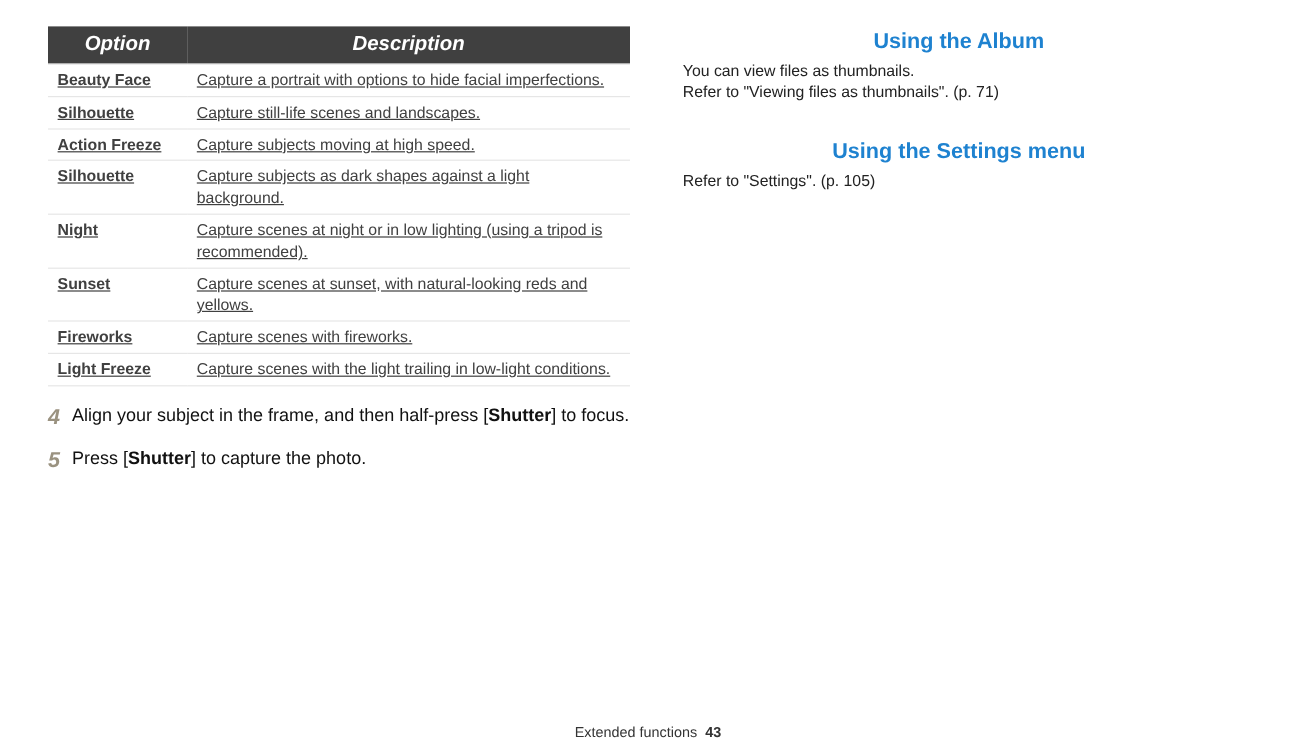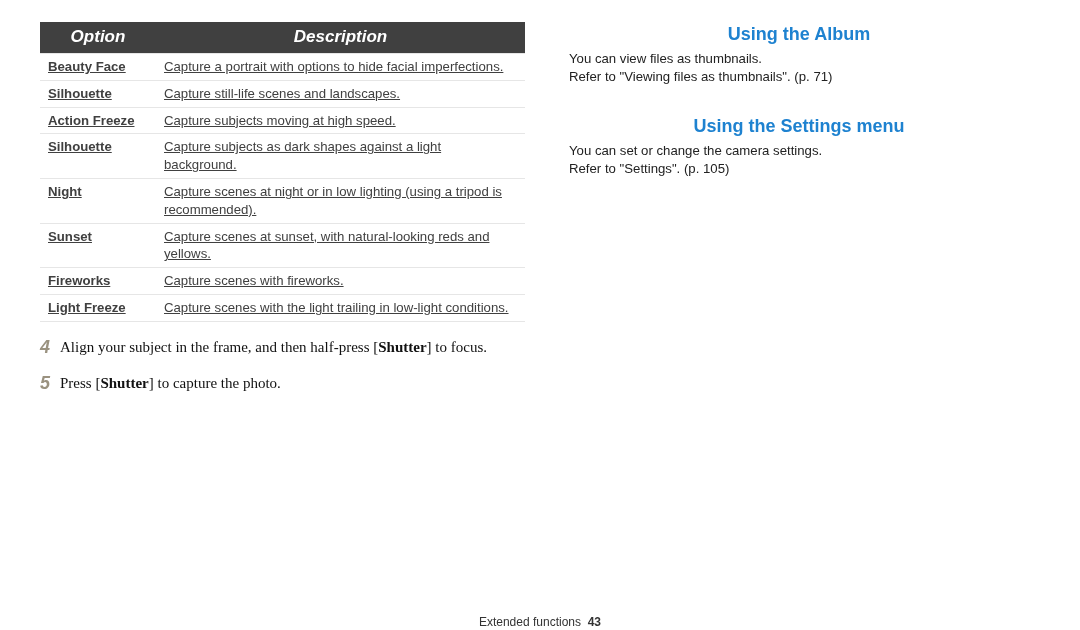--- a/index.html
+++ b/index.html
@@ -72,38 +72,37 @@
     font-size: 18px;
     width: 20px;
     font-weight: 600;
     line-height: 1.2;
     flex-shrink: 0;
     text-align: left;
   }
   .step-text {
     flex: 1;
     line-height: 1.35;
-    font-family: Liberation Serif, serif;
   }
   .bold { font-weight: 700; }
   h2.sec {
     color: #1E82D0;
     font-weight: 700;
     font-size: 18px;
     margin: 0 0 4px 0;
     text-align: center;
   }
   .sec-body {
     font-size: 13.2px;
     color: #222;
     margin-bottom: 28px;
   }
   .footer {
     position: absolute;
-    bottom: 0;
+    bottom: 12px;
     left: 0;
     width: 100%;
     text-align: center;
     font-size: 12px;
     color: #333;
   }
   .footer .pagenum { font-weight: 700; }
 </style>
 </head>
 <body>
@@ -177,21 +176,20 @@
     <div class="right-col">
 
       <h2 class="sec">Using the Album</h2>
       <div class="sec-body">
         <div>You can view files as thumbnails.</div>
         <div>Refer to "Viewing files as thumbnails". (p. 71)</div>
       </div>
 
       <h2 class="sec">Using the Settings menu</h2>
       <div class="sec-body">
-        <div>You can set or change the camera settings.</div>
         <div>Refer to "Settings". (p. 105)</div>
       </div>
 
     </div>
 
   </div>
 
   <div class="footer">
     <span>Extended functions</span>&nbsp;&nbsp;<span class="pagenum">43</span>
   </div>

